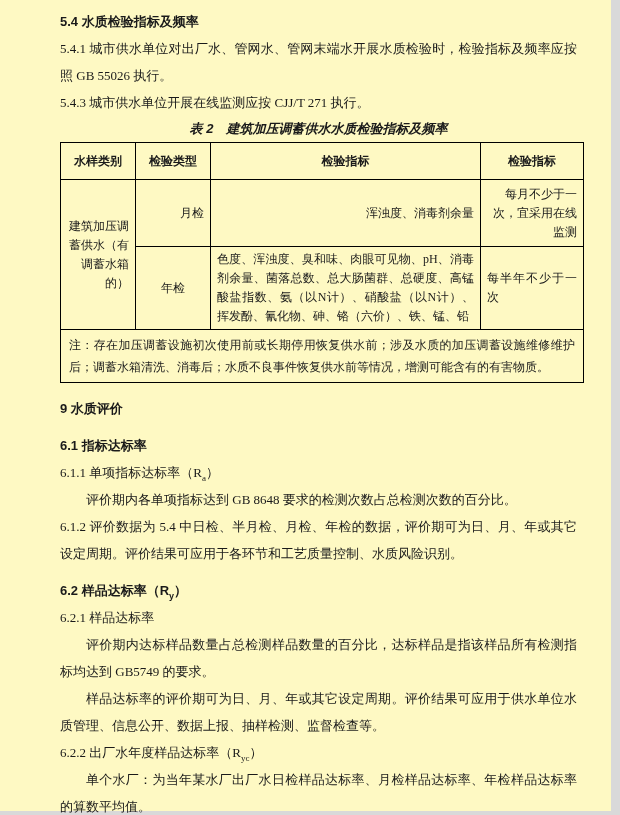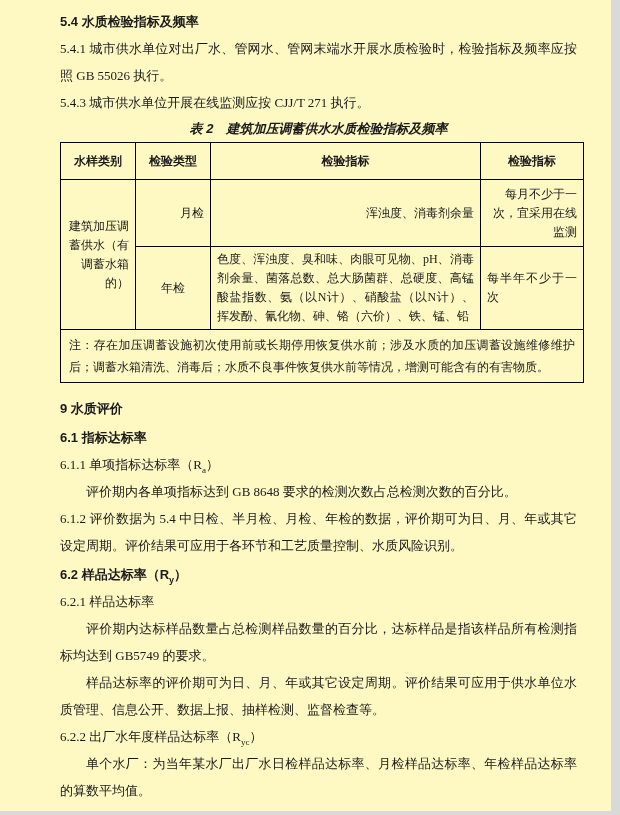--- a/index.html
+++ b/index.html
@@ -40,21 +40,21 @@
   th{
     font-family:"Liberation Sans","DejaVu Sans",sans-serif;
     font-weight:bold;text-align:center;height:30px;
   }
   td.c-center{text-align:center;}
   td.c-left{text-align:justify;}
   tr.row-monthly td{height:60px;text-align:right;}
   tr.row-note td{line-height:22px;padding:4px 8px;text-align:justify;}
   sub{font-size:9px;line-height:0;}
   .sec6{margin-top:12px;}
-  .gap-s{margin-top:2px;}
+  .gap-s{margin-top:10px;}
 </style>
 </head>
 <body>
 
 <div class="page">
 
   <h2 class="heading">5.4 水质检验指标及频率</h2>
 
   <p class="para">5.4.1 城市供水单位对出厂水、管网水、管网末端水开展水质检验时，检验指标及频率应按照 GB 55026 执行。</p>
   <p class="para">5.4.3 城市供水单位开展在线监测应按 CJJ/T 271 执行。</p>

